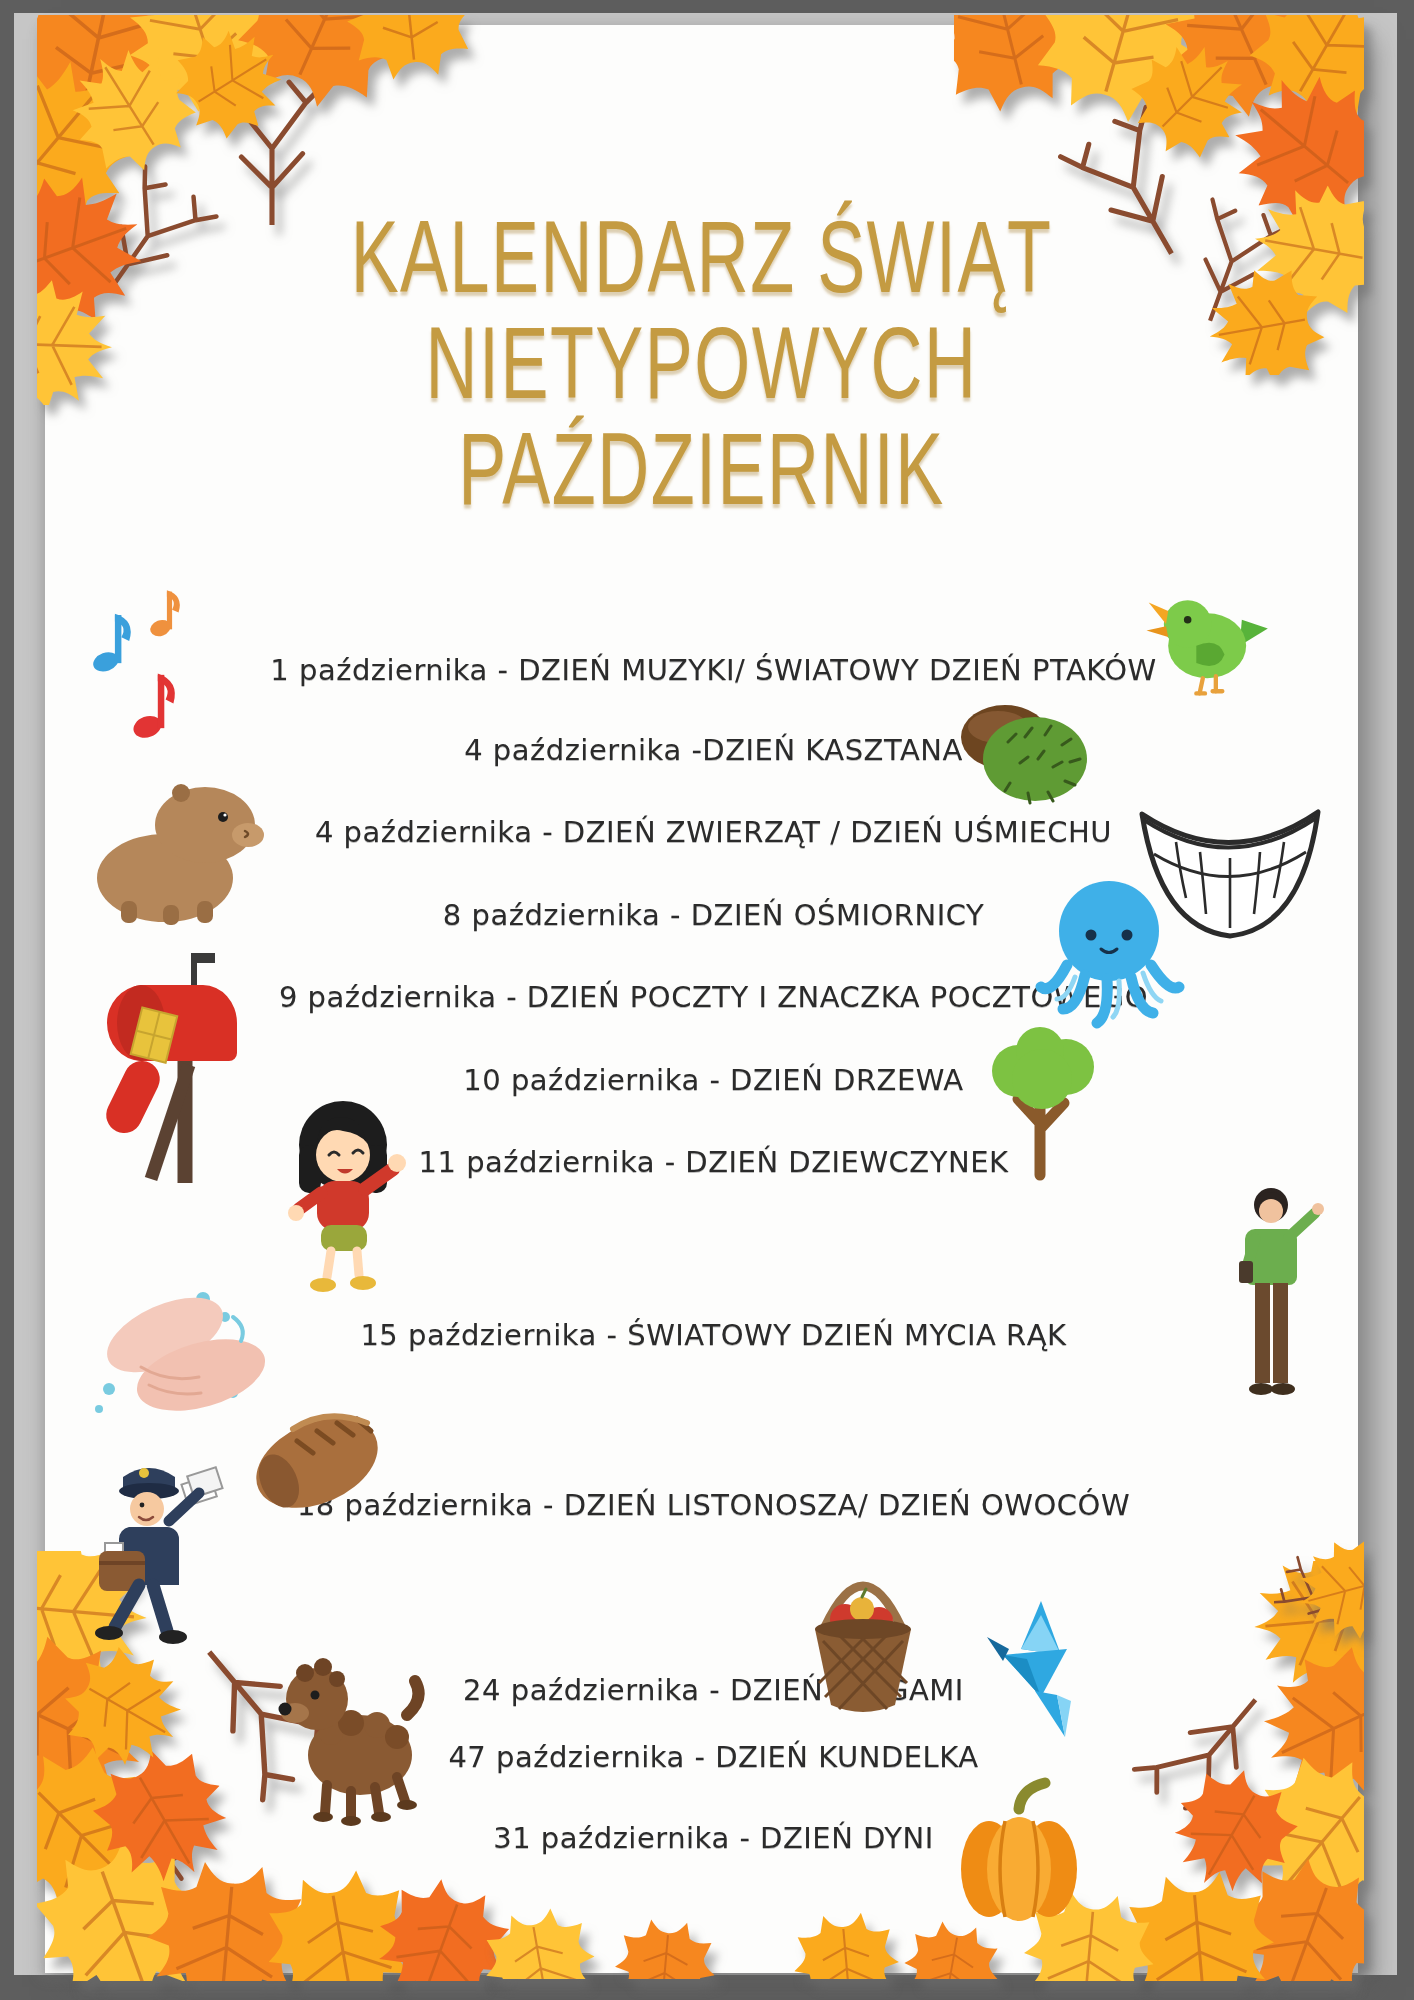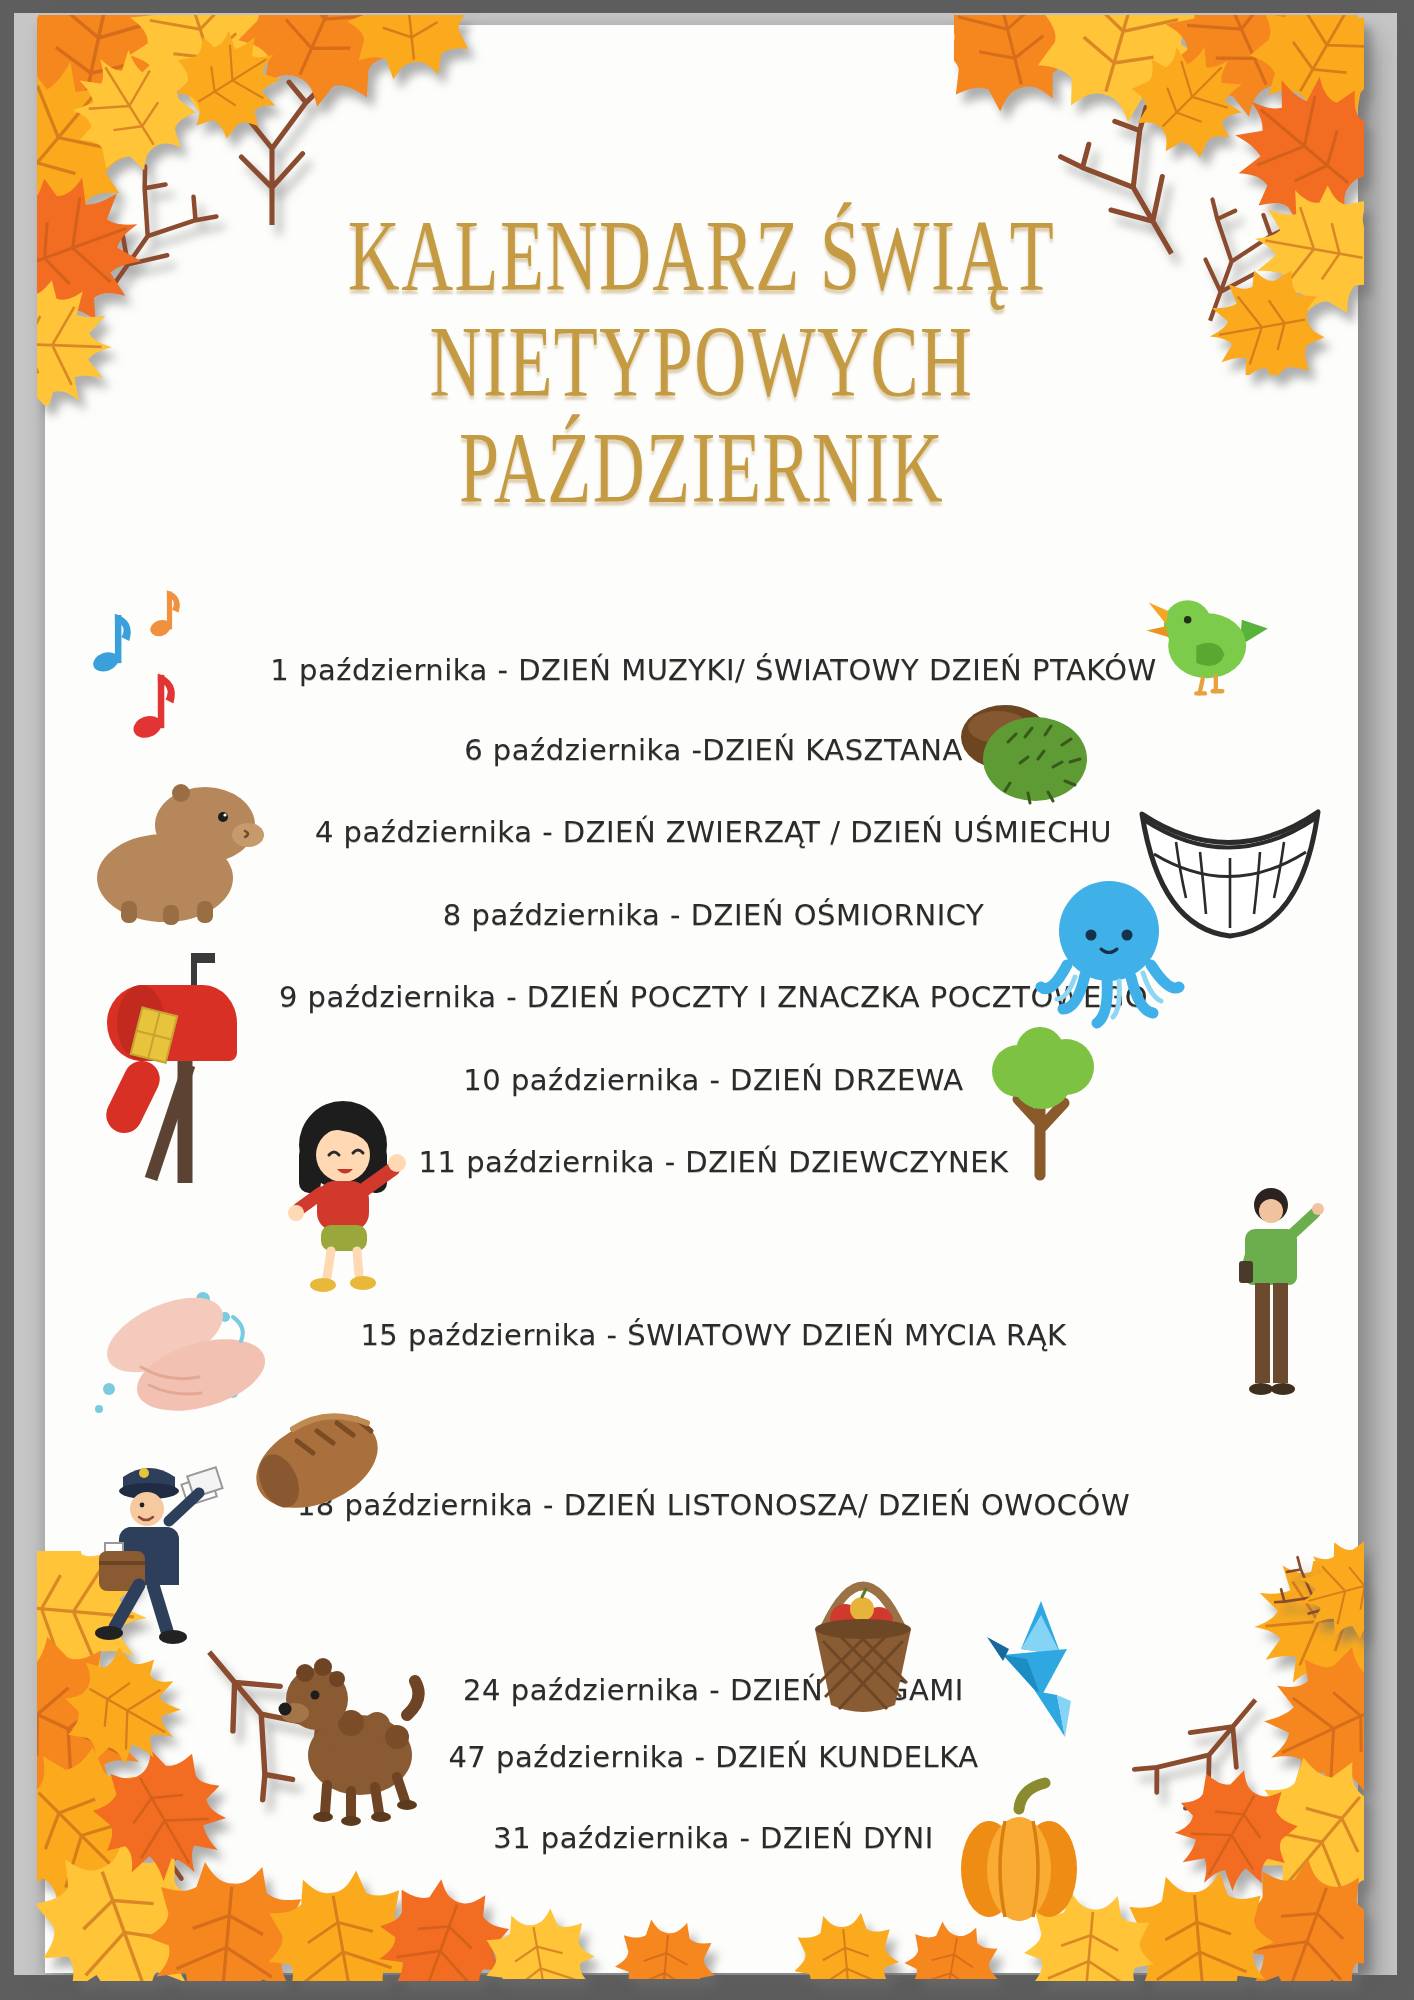--- a/index.html
+++ b/index.html
@@ -15,21 +15,21 @@
     border-width:13px 17px 25px 14px;
     box-sizing:border-box;
   }
   .poster{
     position:absolute;left:31px;top:12px;width:1313px;height:1948px;
     background:#fdfdfc;
     box-shadow:16px 14px 26px rgba(90,90,90,.55), -4px 4px 12px rgba(120,120,120,.35);
   }
   .title{
     position:absolute;left:0;right:0;top:178px;text-align:center;
-    font-family:Liberation Serif, serif;
+    font-family:Liberation Sans, sans-serif;
     color:#c49b42;line-height:106px;font-size:100px;letter-spacing:2px;
     text-shadow:0 4px 3px rgba(160,120,40,.35);
   }
   .title div{transform:scale(.72,1.02);transform-origin:50% 50%;white-space:nowrap;}
   .row{
     position:absolute;left:0;right:12px;text-align:center;
     font-size:29px;color:#2b2b2b;letter-spacing:.5px;white-space:nowrap;
     text-shadow:0 1px 0 rgba(0,0,0,.25);
     padding-left:36px;
   }
@@ -118,21 +118,21 @@
       <use href="#leaf" x="25" y="20" width="100" height="100" fill="#fbaa1d" transform="rotate(-105 75 70)"></use>
     </svg>
 
     <div class="title">
       <div>KALENDARZ ŚWIĄT</div>
       <div>NIETYPOWYCH</div>
       <div>PAŹDZIERNIK</div>
     </div>
 
     <div class="row" style="top:628px">1 października - DZIEŃ MUZYKI/ ŚWIATOWY DZIEŃ PTAKÓW</div>
-    <div class="row" style="top:708px">6 października -DZIEŃ KASZTANA</div>
+    <div class="row" style="top:708px">4 października -DZIEŃ KASZTANA</div>
     <div class="row" style="top:790px">4 października - DZIEŃ ZWIERZĄT / DZIEŃ UŚMIECHU</div>
     <div class="row" style="top:873px">8 października - DZIEŃ OŚMIORNICY</div>
     <div class="row" style="top:955px">9 października - DZIEŃ POCZTY I ZNACZKA POCZTOWEGO</div>
     <div class="row" style="top:1038px">10 października - DZIEŃ DRZEWA</div>
     <div class="row" style="top:1120px">11 października - DZIEŃ DZIEWCZYNEK</div>
     <div class="row" style="top:1293px">15 października - ŚWIATOWY DZIEŃ MYCIA RĄK</div>
     <div class="row" style="top:1463px">18 października - DZIEŃ LISTONOSZA/ DZIEŃ OWOCÓW</div>
     <div class="row" style="top:1648px">24 października - DZIEŃ ORIGAMI</div>
     <div class="row" style="top:1715px">47 października - DZIEŃ KUNDELKA</div>
     <div class="row" style="top:1796px">31 października - DZIEŃ DYNI</div>

